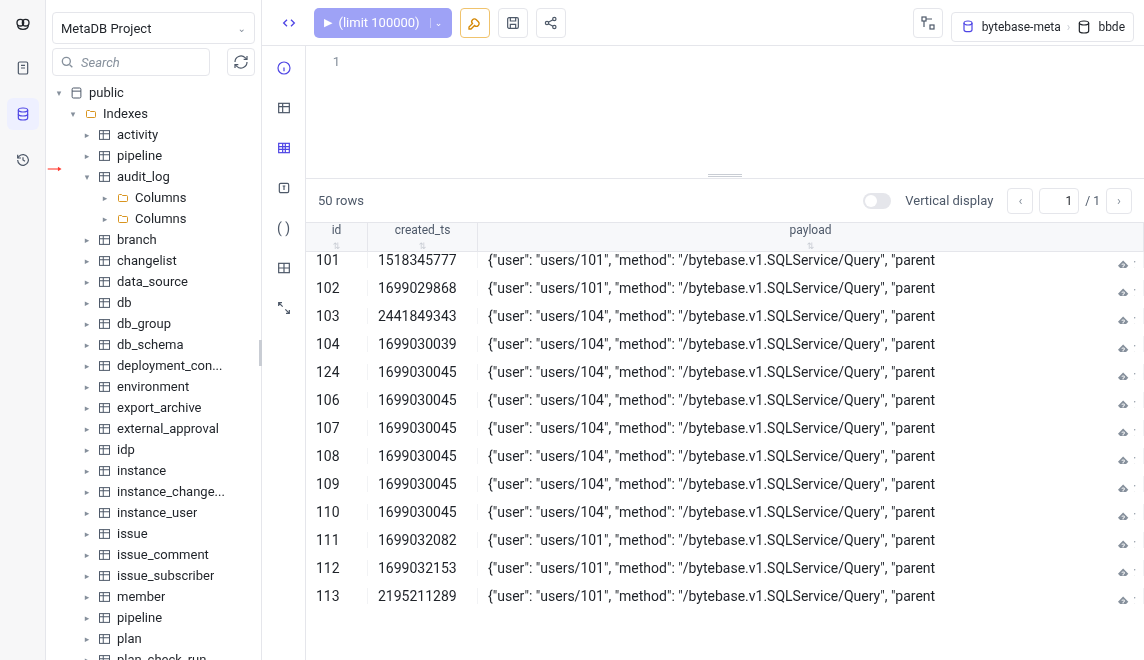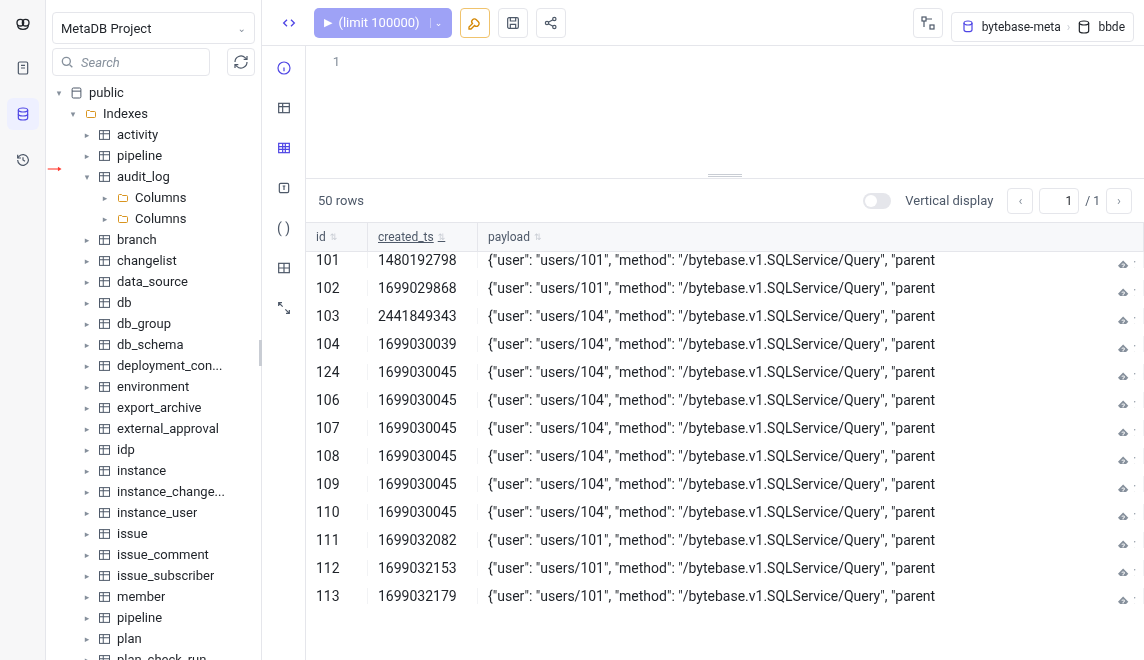--- a/index.html
+++ b/index.html
@@ -47,22 +47,22 @@
 .results-head .rows { color:#4e5969; font-size:13px;}
 .results-head .spacer{flex:1;}
 .toggle { width:28px; height:16px; border-radius:8px; background:#e5e6eb; position:relative;}
 .toggle::after{content:""; position:absolute; left:2px; top:2px; width:12px; height:12px; background:#fff; border-radius:50%;}
 .vert-label{color:#4e5969; font-size:13px;}
 .pager { display:flex; align-items:center; gap:6px;}
 .pager .btn{width:26px;height:26px;border:1px solid #e5e6eb;border-radius:4px;display:flex;align-items:center;justify-content:center;color:#86909c;}
 .pager .num{width:40px;height:26px;border:1px solid #e5e6eb;border-radius:4px;text-align:right;padding:0 6px;line-height:24px;font-size:12px;}
 .table { flex:1; overflow:hidden; font-family: ui-monospace,Menlo,Consolas,monospace; font-size:14px; color:#1f2329;}
 .thead { height:30px; background:#f7f8fa; border-top:1px solid #e5e6eb; border-bottom:1px solid #e5e6eb; display:flex;}
-.thead .th { display:flex; align-items:center; padding:0 10px; color:#4e5969; font-size:12px; gap:4px; border-right:1px solid #e5e6eb; font-family:-apple-system,sans-serif;}
-.th.id{width:62px;} .th.ts{width:110px;text-decoration:underline;} .th.pl{flex:1;}
+.thead .th { display:flex; align-items:center; padding:0 10px; color:#4e5969; font-size:12px; gap:4px; border-right:1px solid #e5e6eb; font-family:-apple-system,sans-serif;flex-direction:column;}
+.th.id{width:62px;} .th.ts{width:110px;} .th.pl{flex:1;}
 .trow { height:28px; display:flex; align-items:flex-start; }
 .trow .td { padding:0 10px; border-right:1px solid #f2f3f5; overflow:hidden; white-space:nowrap;}
 .td.id{width:62px;} .td.ts{width:110px;} .td.pl{flex:1; position:relative;}
 .td.pl .exp{position:absolute; right:6px; top:5px; color:#86909c; font-size:11px; letter-spacing:1px;}
 svg { width:16px; height:16px; }
 .folder-icon { width:14px; height:12px; }
 .sidebar-block { position:absolute; right:-1px; top:340px; width:3px; height:26px; background:#c9cdd4; }
 </style>
 </head>
 <body>
@@ -536,21 +536,21 @@
                 <span style="font-size:9px;color:#c9cdd4">⇅</span>
               </div>
             <div class="th pl">
                 <span>payload</span>
                 <span style="font-size:9px;color:#c9cdd4">⇅</span>
               </div>
           </div>
           <div id="tbody">
               <div class="trow">
      <div class="td id">101</div>
-     <div class="td ts">1480192798</div>
+     <div class="td ts">1518345777</div>
      <div class="td pl">{"user": "users/101", "method": "/bytebase.v1.SQLService/Query", "parent<span class="exp">� ⁚</span></div>
    </div>
               <div class="trow">
      <div class="td id">102</div>
      <div class="td ts">1699029868</div>
      <div class="td pl">{"user": "users/101", "method": "/bytebase.v1.SQLService/Query", "parent<span class="exp">� ⁚</span></div>
    </div>
               <div class="trow">
      <div class="td id">103</div>
      <div class="td ts">2441849343</div>
@@ -596,21 +596,21 @@
      <div class="td ts">1699032082</div>
      <div class="td pl">{"user": "users/101", "method": "/bytebase.v1.SQLService/Query", "parent<span class="exp">� ⁚</span></div>
    </div>
               <div class="trow">
      <div class="td id">112</div>
      <div class="td ts">1699032153</div>
      <div class="td pl">{"user": "users/101", "method": "/bytebase.v1.SQLService/Query", "parent<span class="exp">� ⁚</span></div>
    </div>
               <div class="trow">
      <div class="td id">113</div>
-     <div class="td ts">1699032179</div>
+     <div class="td ts">2195211289</div>
      <div class="td pl">{"user": "users/101", "method": "/bytebase.v1.SQLService/Query", "parent<span class="exp">� ⁚</span></div>
    </div>
             </div>
         </div>
       </div>
     </div>
   </div>
 </div>
 
 </body></html>

